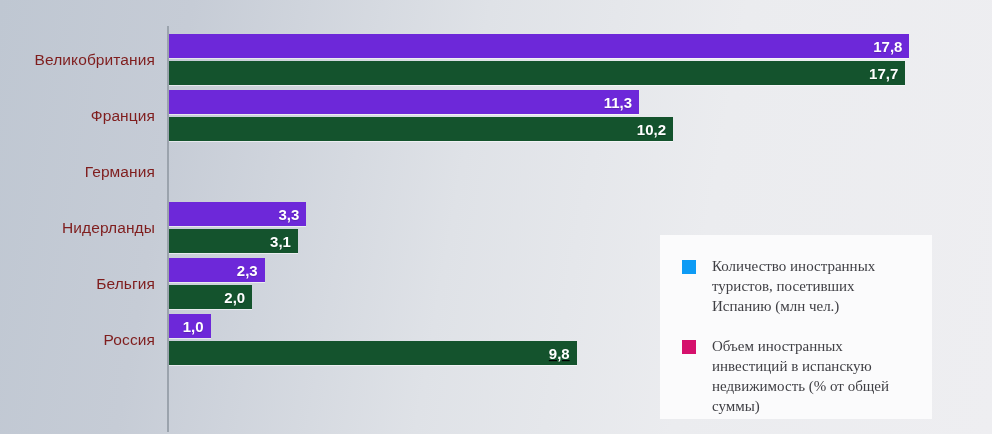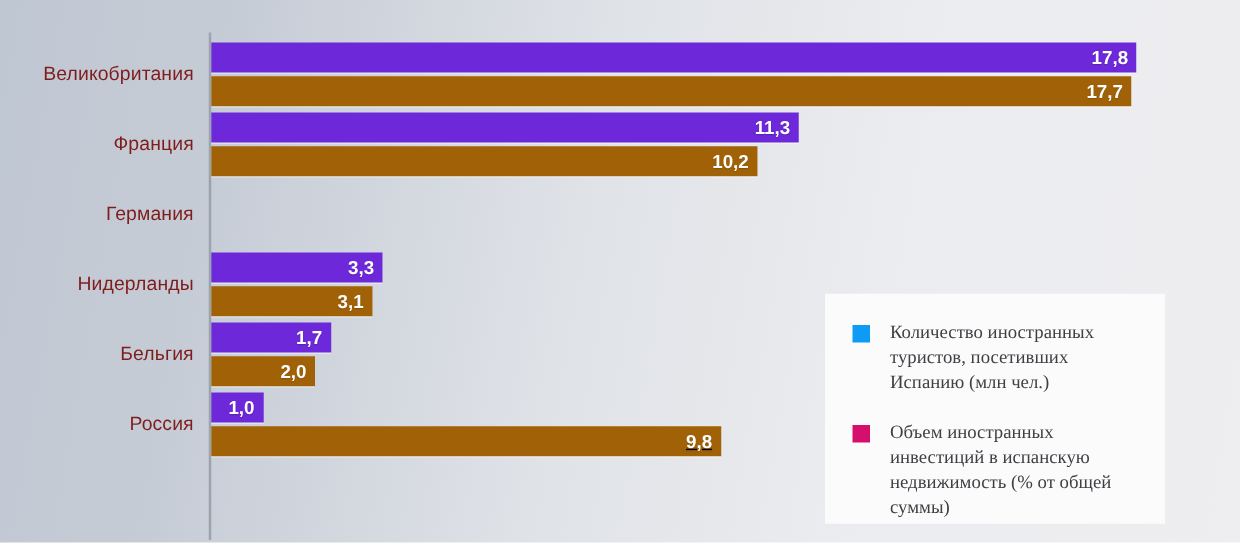--- a/index.html
+++ b/index.html
@@ -74,21 +74,21 @@
   }
 
   .bar.series-tourists {
     top: 2px;
     background: #6d28d9;
     box-shadow: 0 1px 0 rgba(255,255,255,0.55);
   }
 
   .bar.series-investment {
     top: 29px;
-    background: #a16207;
+    background: #14532d;
     box-shadow: 0 1px 0 rgba(255,255,255,0.55);
   }
 
   .bar-value {
     font-size: 15px;
     font-weight: bold;
     color: #ffffff;
     padding-right: 7px;
     white-space: nowrap;
     text-shadow: 0 1px 1px rgba(0,0,0,0.18);
@@ -149,21 +149,21 @@
               <span class="bar-value">17,7</span>
             </div>
           </div>
         </div>
         <div class="category-group" style="top: 88px;">
           <div class="category-label">Франция</div>
           <div class="bars">
             <div class="bar series-tourists" style="width: 470.08px;">
               <span class="bar-value">11,3</span>
             </div>
-            <div class="bar series-investment" style="width: 437px;">
+            <div class="bar series-investment" style="width: 504px;">
               <span class="bar-value">10,2</span>
             </div>
           </div>
         </div>
         <div class="category-group" style="top: 144px;">
           <div class="category-label">Германия</div>
         </div>
         <div class="category-group" style="top: 200px;">
           <div class="category-label">Нидерланды</div>
           <div class="bars">
@@ -172,21 +172,21 @@
             </div>
             <div class="bar series-investment" style="width: 128.96px;">
               <span class="bar-value">3,1</span>
             </div>
           </div>
         </div>
         <div class="category-group" style="top: 256px;">
           <div class="category-label">Бельгия</div>
           <div class="bars">
             <div class="bar series-tourists" style="width: 95.68px;">
-              <span class="bar-value">1,7</span>
+              <span class="bar-value">2,3</span>
             </div>
             <div class="bar series-investment" style="width: 83.2px;">
               <span class="bar-value">2,0</span>
             </div>
           </div>
         </div>
         <div class="category-group" style="top: 312px;">
           <div class="category-label">Россия</div>
           <div class="bars">
             <div class="bar series-tourists" style="width: 41.6px;">

